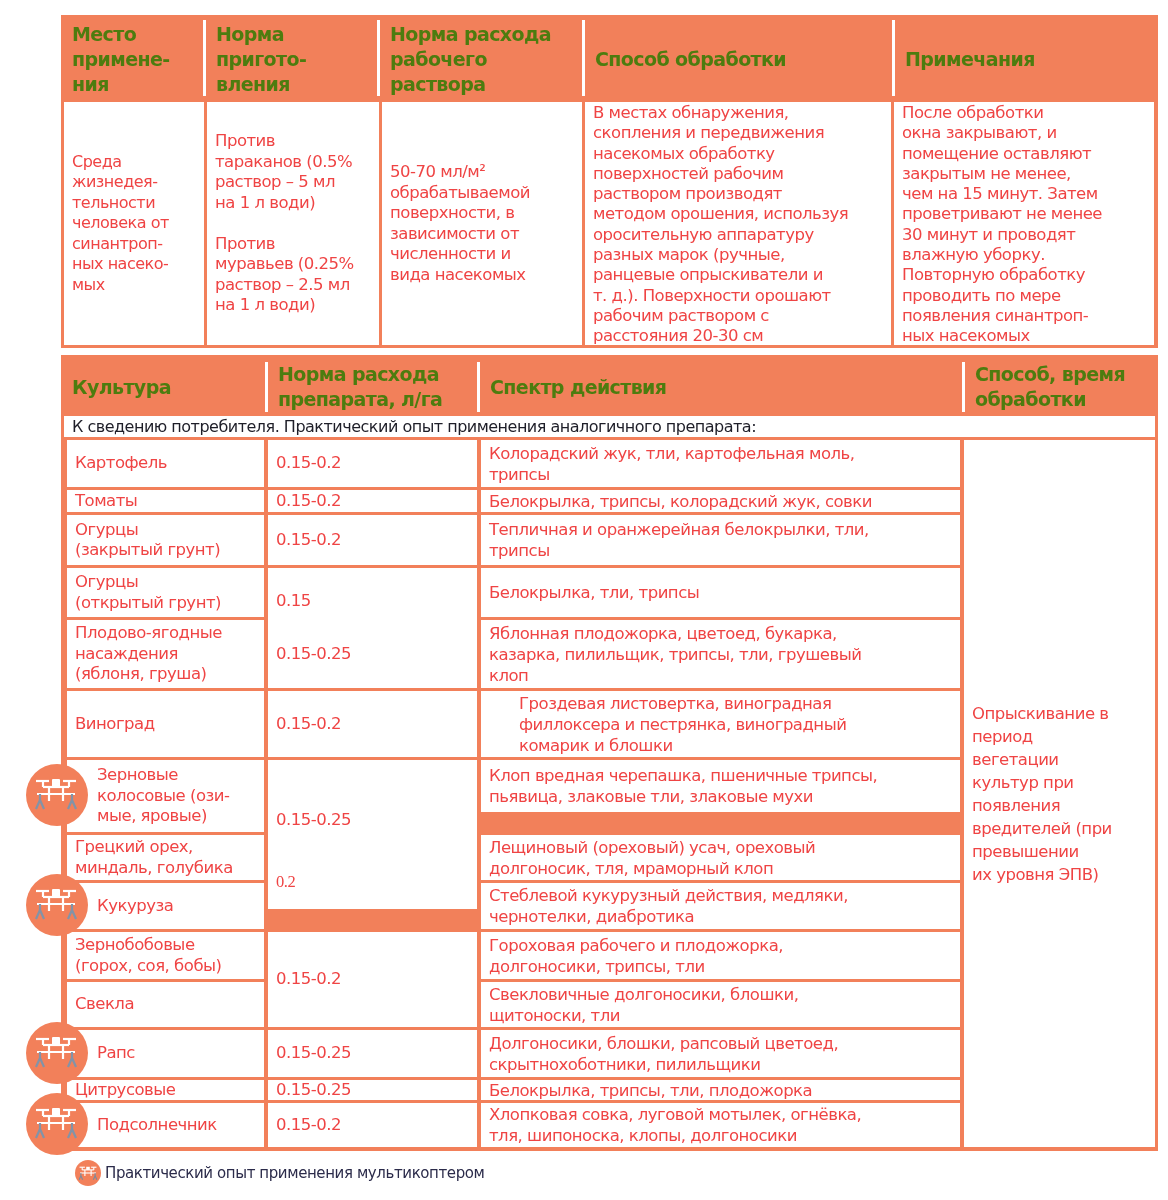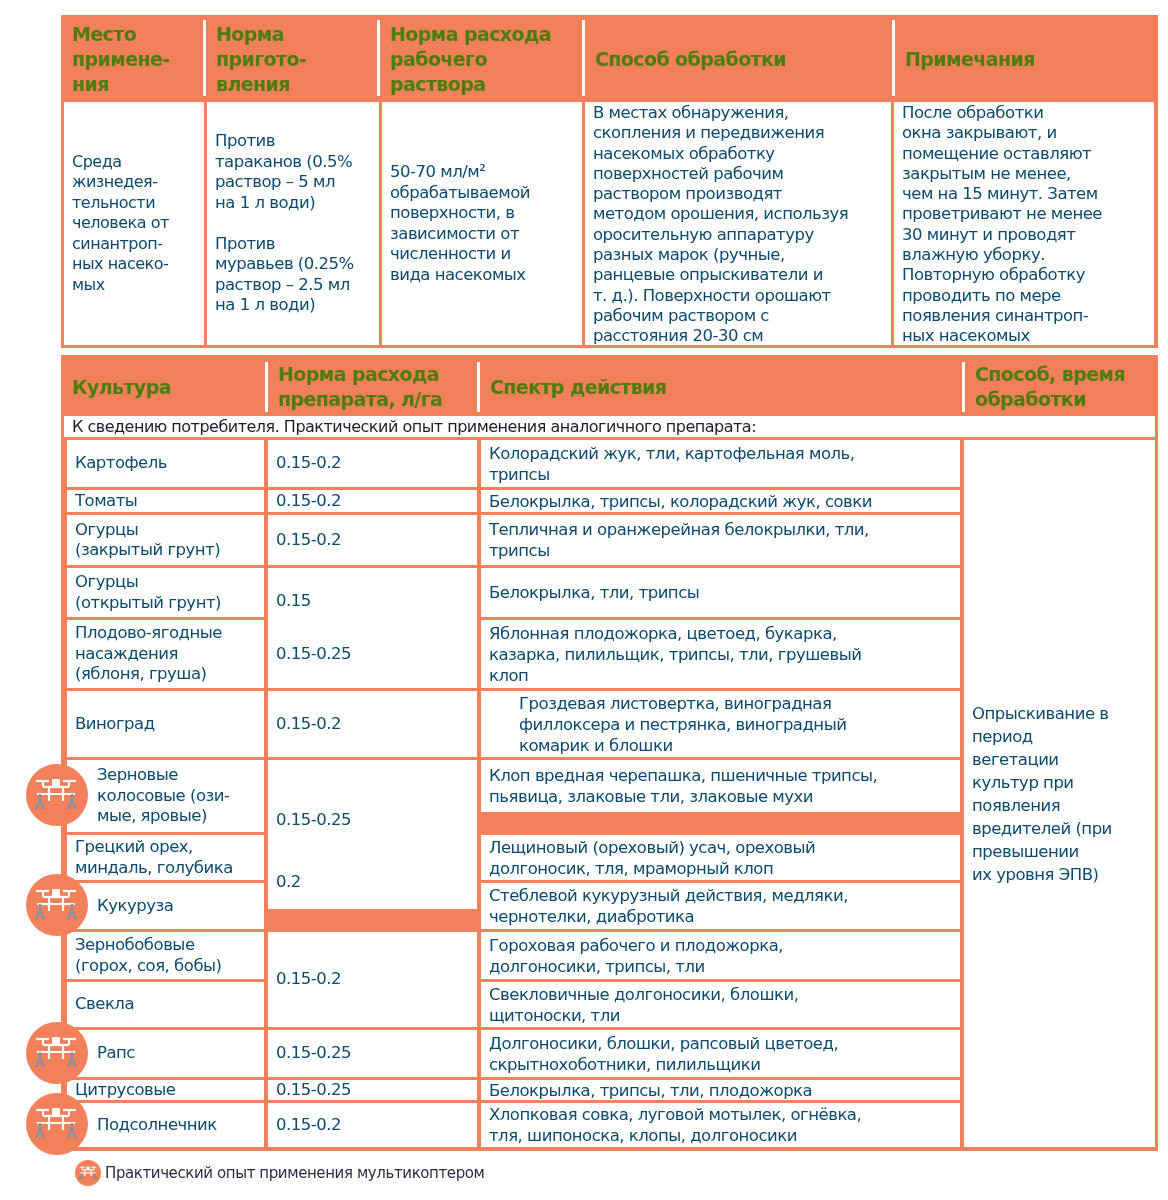--- a/index.html
+++ b/index.html
@@ -4,21 +4,21 @@
 <style>
   html, body { margin: 0; padding: 0; background: #ffffff; }
   body { width: 1168px; height: 1200px; position: relative; overflow: hidden;
          font-family: "DejaVu Sans", sans-serif; color: #1e1e28; }
   .box { position: absolute; box-sizing: border-box; }
   .orange-bg { background: #f2805a; }
   .hdr { color: #4d7c0f; font-weight: bold; font-size: 19px; line-height: 25px;
          letter-spacing: -0.6px; display: flex; align-items: center; padding-left: 8px; }
   .hdr-sep { position: absolute; width: 3px; background: #ffffff; }
   .cell { background: #ffffff; font-size: 16.5px; line-height: 20.5px; letter-spacing: -0.5px;
-          display: flex; align-items: center; padding-left: 8px; padding-right: 4px; color: #0c4a6e; }
+          display: flex; align-items: center; padding-left: 8px; padding-right: 4px; color: #ef4444; }
   .cellpre { white-space: pre-line; }
   .note { background:#fff; font-size: 16px; line-height: 20px; letter-spacing: -0.5px;
           padding-left: 8px; display:flex; align-items:center; }
   .drone { position: absolute; width: 62px; height: 62px; border-radius: 50%; background: #f2805a; }
   .drone svg { position: absolute; left: 8px; top: 10px; }
   .legend { position: absolute; left: 75px; top: 1160px; font-size: 15px; letter-spacing: -0.4px; color: #2b2b4a;
             display: flex; align-items: center; }
   .legend .mini { width: 26px; height: 26px; border-radius: 50%; background: #f2805a; position: relative; margin-right: 4px; }
   .legend .mini svg { position:absolute; left:3px; top:5px; }
 </style>
@@ -205,21 +205,21 @@
     </div>
   </div>
 <div id="rate-col">
     <div class="box cell" style="left: 268px; top: 440px; width: 209px; height: 47px;">0.15-0.2</div>
     <div class="box cell" style="left: 268px; top: 490px; width: 209px; height: 22px;">0.15-0.2</div>
     <div class="box cell" style="left: 268px; top: 515px; width: 209px; height: 50px;">0.15-0.2</div>
     <div class="box cell" style="left: 268px; top: 568px; width: 209px; height: 66px;">0.15</div>
     <div class="box cell" style="left: 268px; top: 620px; width: 209px; height: 68px;">0.15-0.25</div>
     <div class="box cell" style="left: 268px; top: 691px; width: 209px; height: 66px;">0.15-0.2</div>
     <div class="box cell" style="left: 268px; top: 760px; width: 209px; height: 120px;">0.15-0.25</div>
-    <div class="box cell" style="left: 268px; top: 855px; width: 209px; height: 54px;">0.2</div>
+    <div class="box cell" style="left: 268px; top: 855px; width: 209px; height: 54px; font-family: Liberation Serif, serif;">0.2</div>
     <div class="box cell" style="left: 268px; top: 932px; width: 209px; height: 95px;">0.15-0.2</div>
     <div class="box cell" style="left: 268px; top: 1030px; width: 209px; height: 47px;">0.15-0.25</div>
     <div class="box cell" style="left: 268px; top: 1080px; width: 209px; height: 20px;">0.15-0.25</div>
     <div class="box cell" style="left: 268px; top: 1103px; width: 209px; height: 44px;">0.15-0.2</div>
   </div>
 <div id="spec-col">
     <div class="box cell cellpre" style="left: 481px; top: 440px; width: 479px; height: 47px; line-height: 21px;">Колорадский жук, тли, картофельная моль,
 трипсы</div>
     <div class="box cell cellpre" style="left: 481px; top: 490px; width: 479px; height: 22px; line-height: 21px;">Белокрылка, трипсы, колорадский жук, совки</div>
     <div class="box cell cellpre" style="left: 481px; top: 515px; width: 479px; height: 50px; line-height: 21px;">Тепличная и оранжерейная белокрылки, тли,

